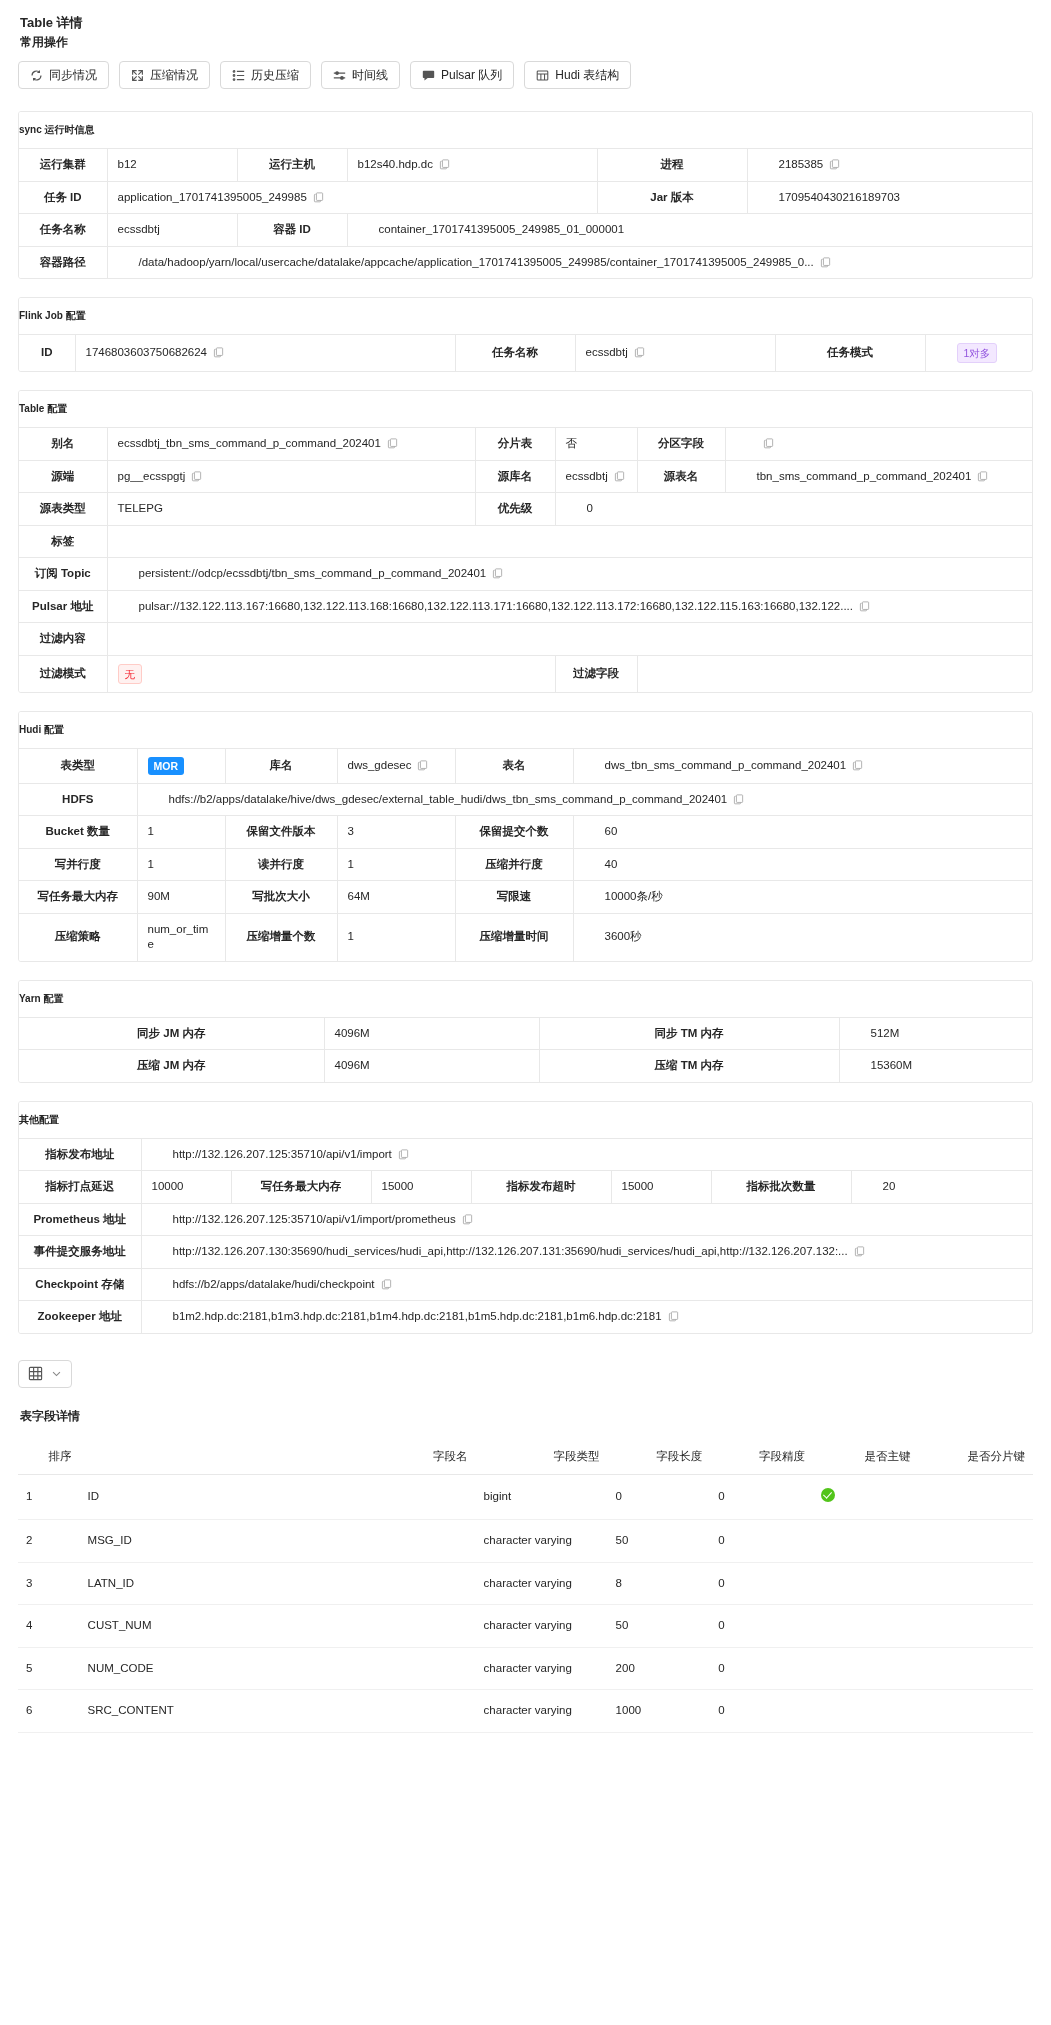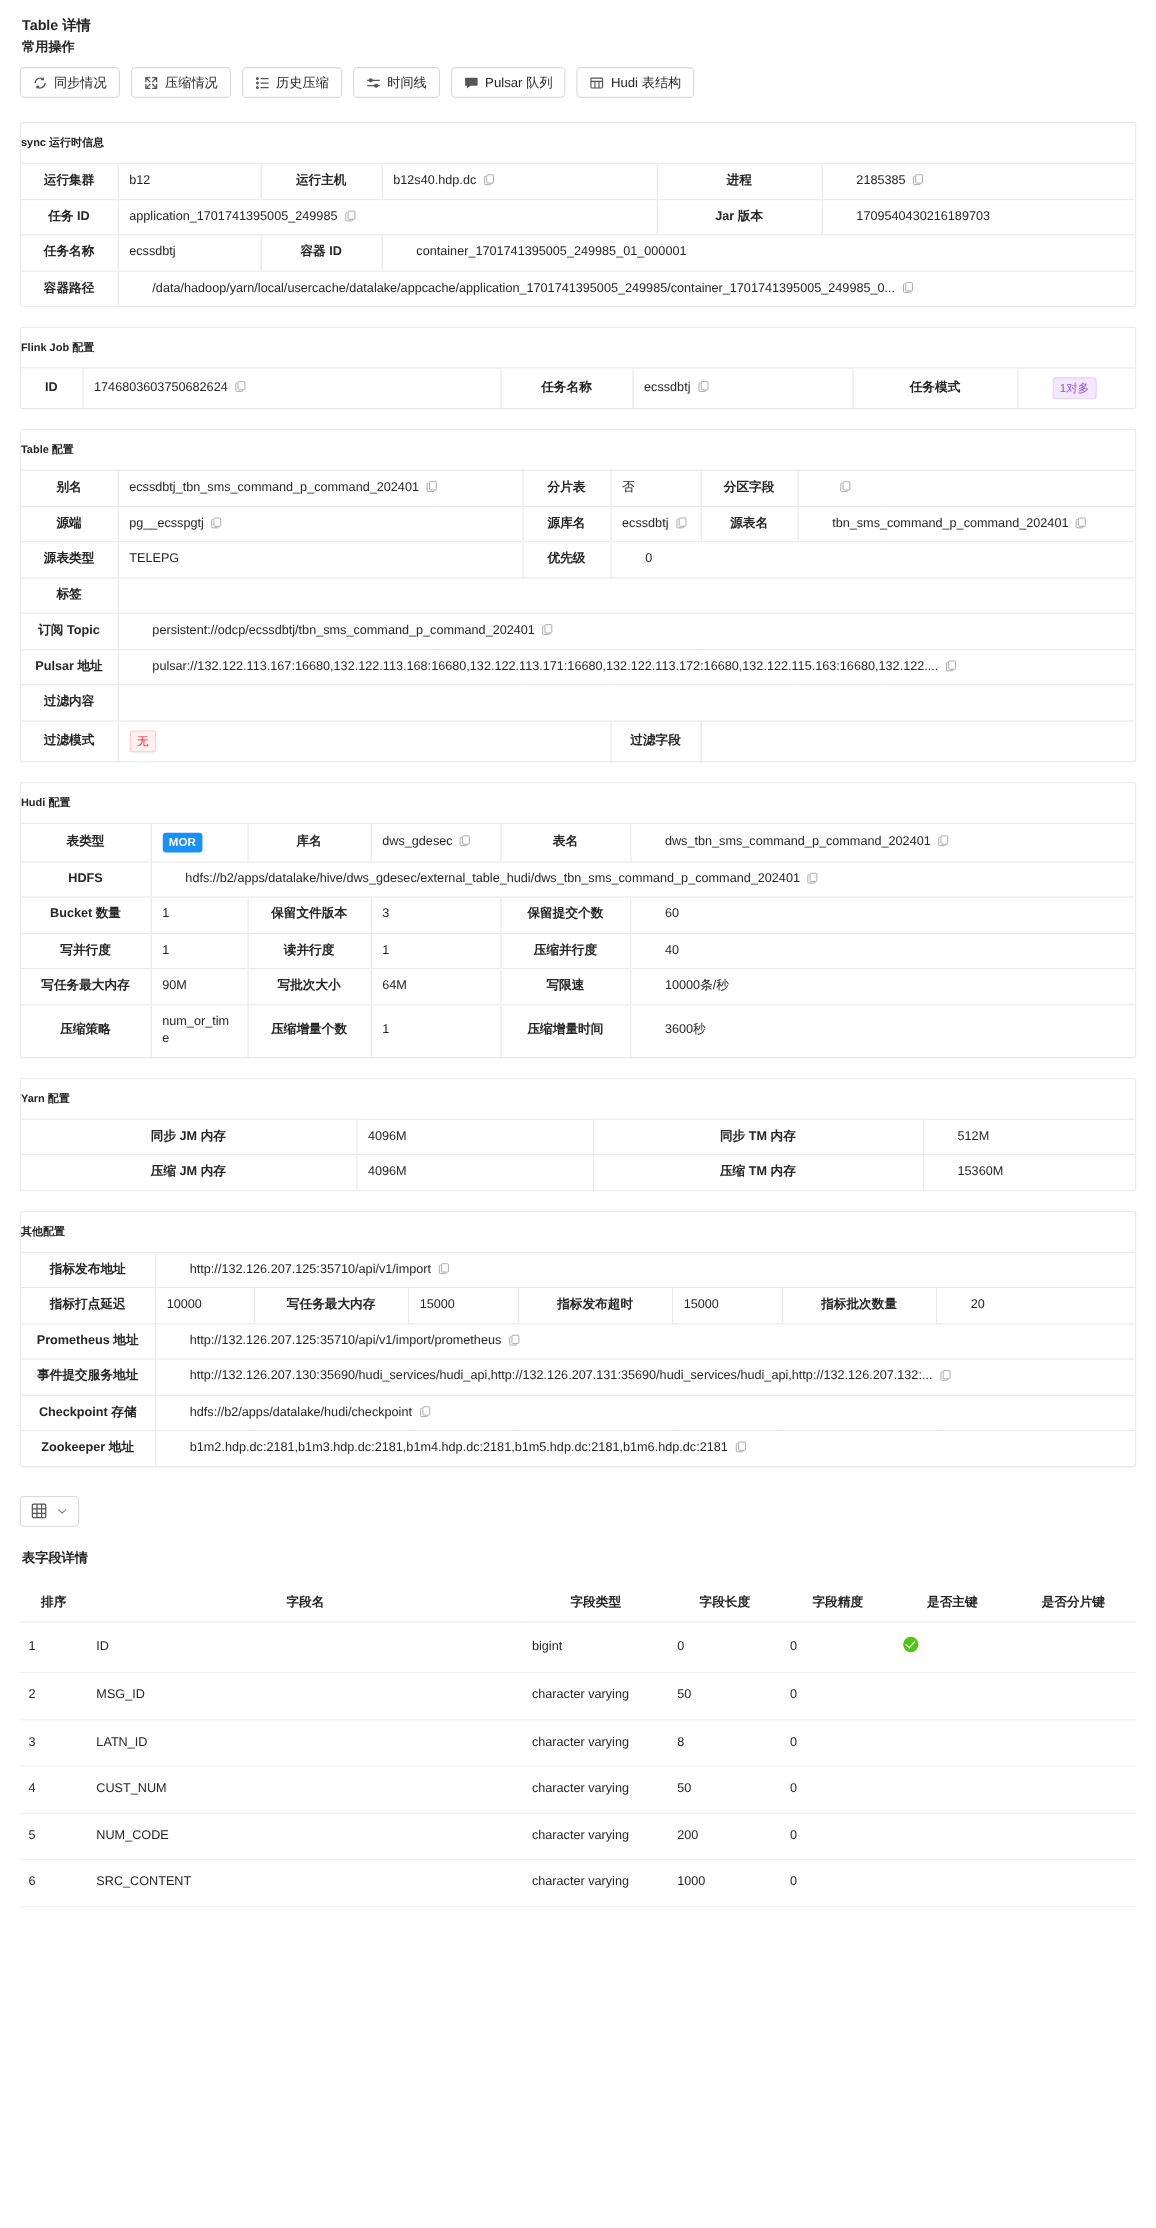--- a/index.html
+++ b/index.html
@@ -123,22 +123,22 @@
     font-weight: bold;
     margin: 0 0 14px 2px;
   }
   table.fields {
     width: 100%;
     border-collapse: collapse;
     font-size: 11.5px;
     table-layout: fixed;
   }
   table.fields th {
-    text-align: center;
-    font-weight: bold;
+    text-align: right;
+    font-weight: normal;
     font-size: 11.5px;
     padding: 10px 8px;
     border-bottom: 1px solid #e8e8e8;
     white-space: nowrap;
   }
   table.fields td {
     padding: 13px 8px;
     border-bottom: 1px solid #f0f0f0;
     vertical-align: middle;
     line-height: 1.35;

